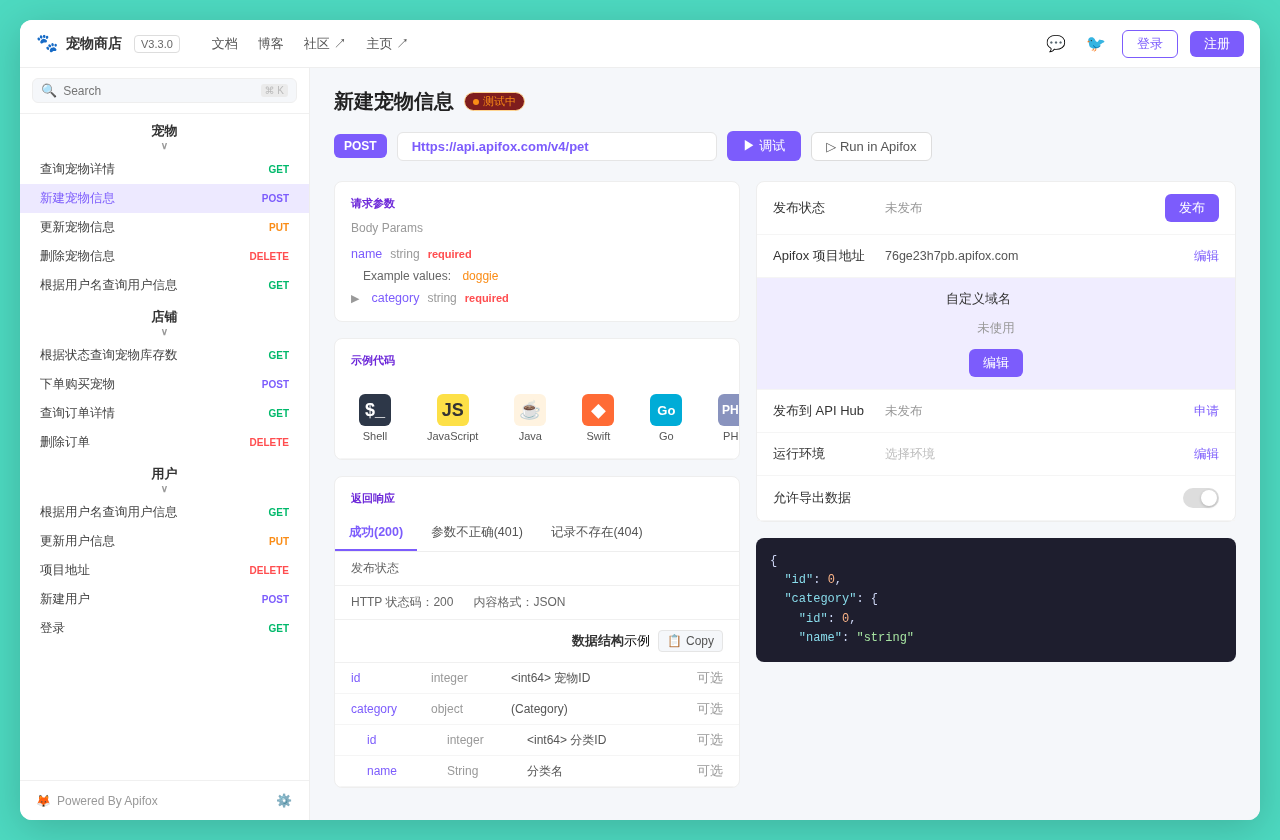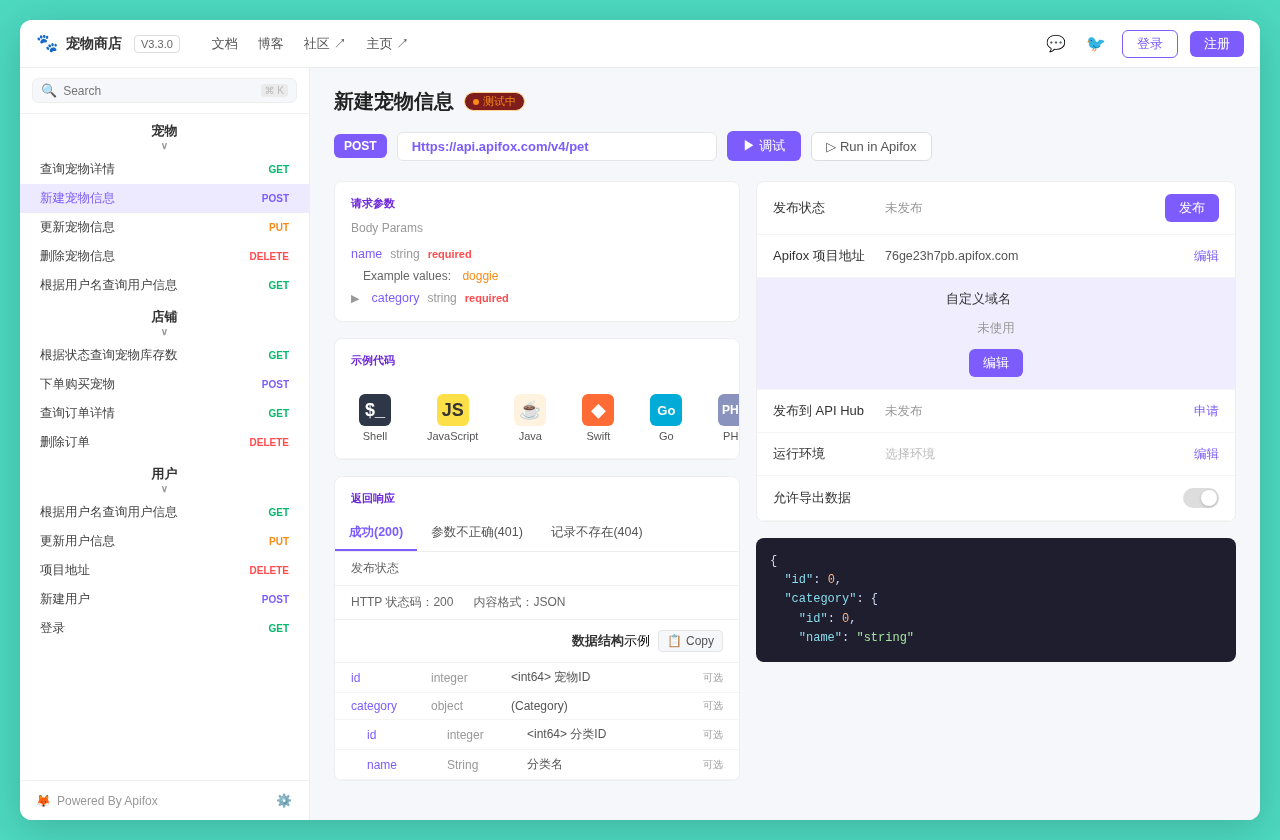--- a/index.html
+++ b/index.html
@@ -407,21 +407,21 @@
     .ds-row {
       display: flex;
       align-items: center;
       padding: 6px 16px;
       border-bottom: 1px solid #f5f5f5;
       font-size: 12px;
     }
     .ds-field-name { color: #7c5cfc; min-width: 80px; }
     .ds-field-type { color: #999; min-width: 80px; }
     .ds-field-desc { color: #555; flex: 1; }
-    .ds-optional { color: #999; font-size: 10px; margin-left: auto; text-align: right; }
+    .ds-optional { color: #999; font-size: 13px; margin-left: auto; text-align: right; }
     
     .publish-card {
       background: #fff;
       border-radius: 8px;
       border: 1px solid #eee;
     }
     .publish-title {
       text-align: center;
       font-size: 15px;
       font-weight: 600;

